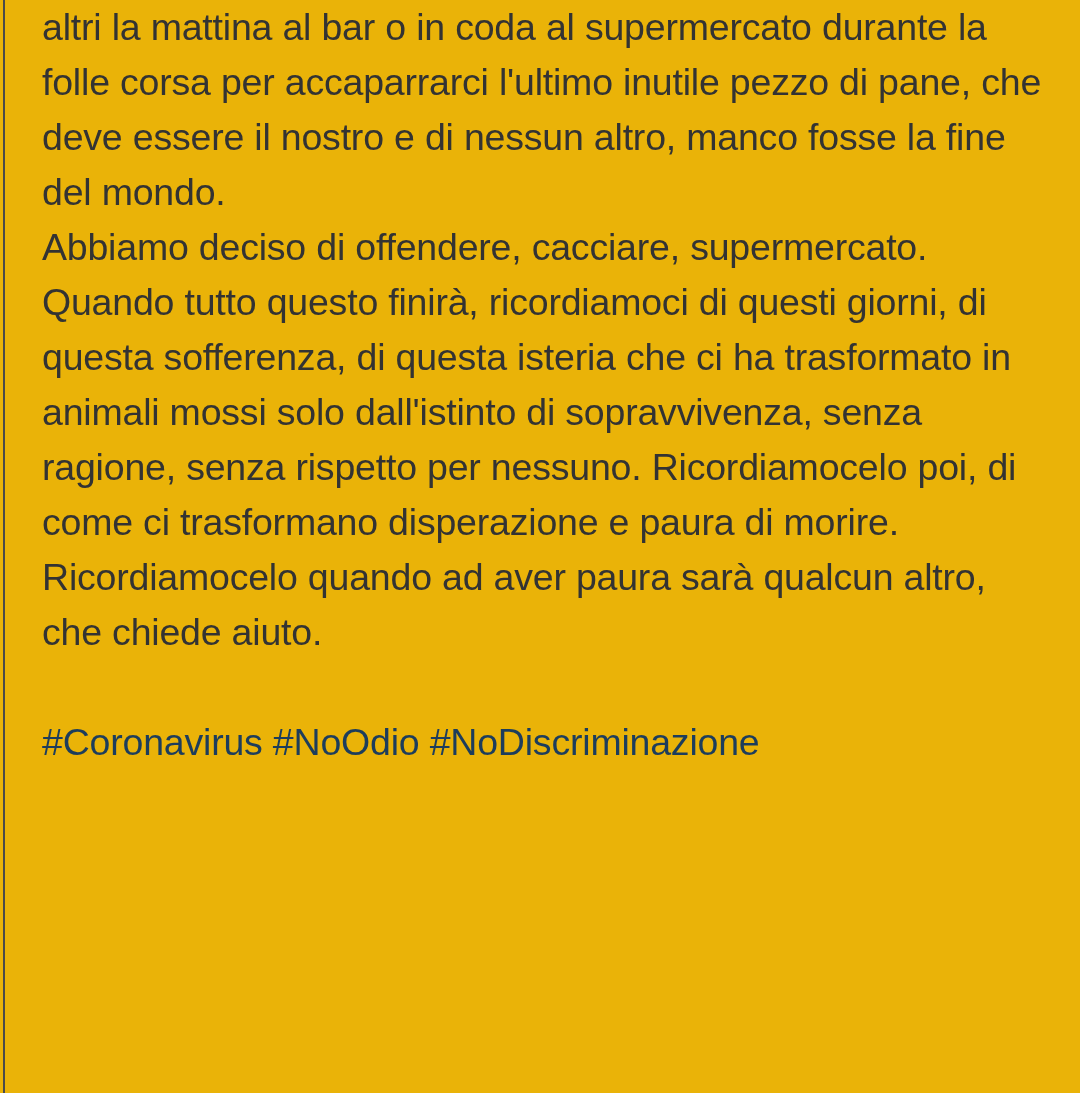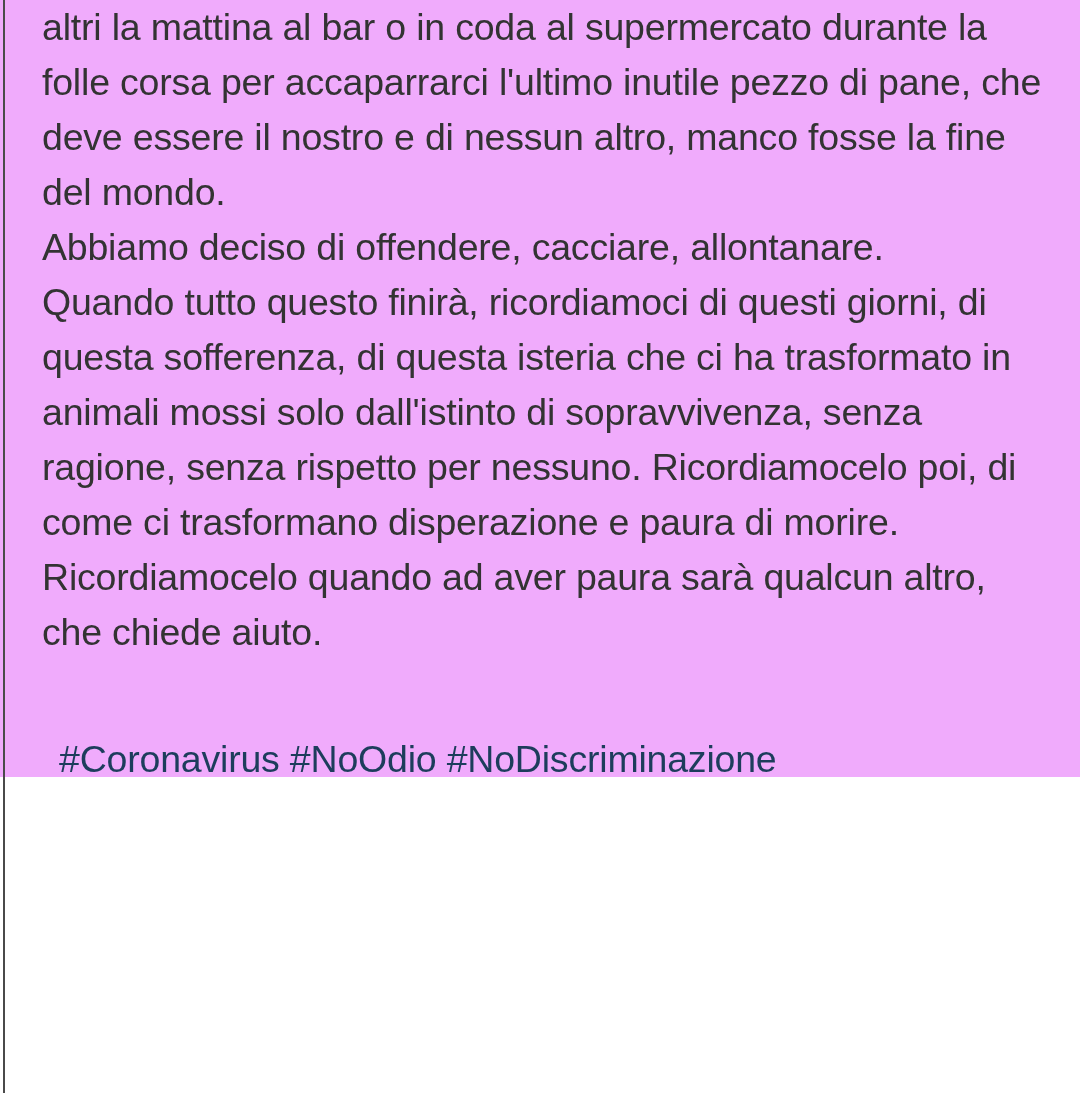--- a/index.html
+++ b/index.html
@@ -9,22 +9,22 @@
   }
   body {
     width: 1080px;
     height: 1093px;
     font-family: "Liberation Sans", sans-serif;
     overflow: hidden;
   }
   .post-card {
     position: relative;
     width: 1080px;
-    height: 777px;
-    background: #f0abfc;
+    height: 1093px;
+    background: #eab308;
     box-sizing: border-box;
   }
   .left-rule {
     position: absolute;
     left: 3px;
     top: 0;
     width: 2px;
     height: 1093px;
     background: #4a4a4a;
   }
@@ -44,40 +44,40 @@
     margin: 0;
     padding: 0;
     color: #333333;
     white-space: pre-wrap;
   }
   .blank-line {
     display: block;
     height: 55px;
   }
   .hashtags {
-    margin: 17px;
+    margin: 0;
     padding: 0;
     color: #1d3d5c;
     font-size: 37.5px;
     line-height: 55px;
     letter-spacing: -0.2px;
   }
 </style>
 </head>
 <body>
 
 <div class="post-card">
 
   <div class="left-rule"></div>
 
   <div class="post-body">
 
     <p class="para">altri la mattina al bar o in coda al supermercato durante la folle corsa per accaparrarci l'ultimo inutile pezzo di pane, che deve essere il nostro e di nessun altro, manco fosse la fine del mondo.</p>
 
-    <p class="para">Abbiamo deciso di offendere, cacciare, allontanare.</p>
+    <p class="para">Abbiamo deciso di offendere, cacciare, supermercato.</p>
 
 
     <p class="para">Quando tutto questo finirà, ricordiamoci di questi giorni, di questa sofferenza, di questa isteria che ci ha trasformato in animali mossi solo dall'istinto di sopravvivenza, senza ragione, senza rispetto per nessuno. Ricordiamocelo poi, di come ci trasformano disperazione e paura di morire. Ricordiamocelo quando ad aver paura sarà qualcun altro, che chiede aiuto.</p>
 
     <span class="blank-line"></span>
 
     <p class="hashtags">#Coronavirus #NoOdio #NoDiscriminazione</p>
 
   </div>
 </div>

